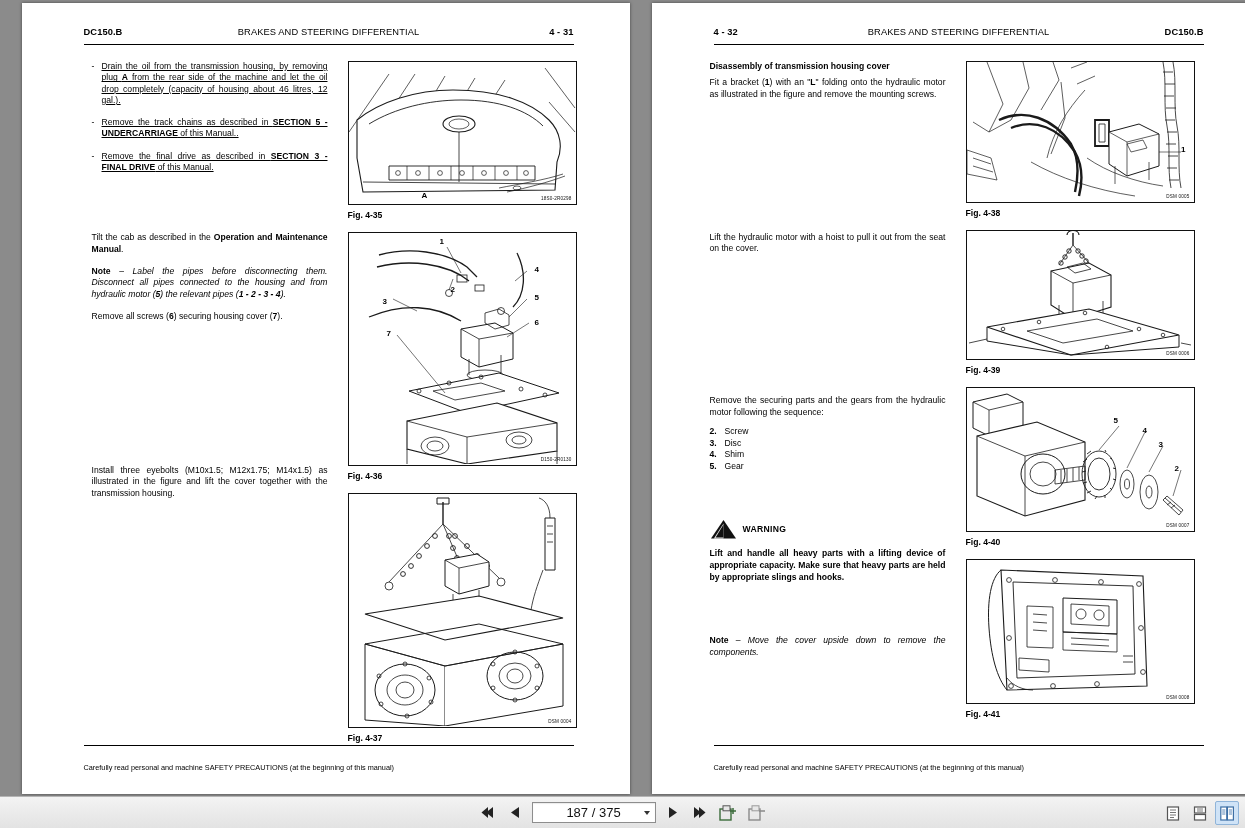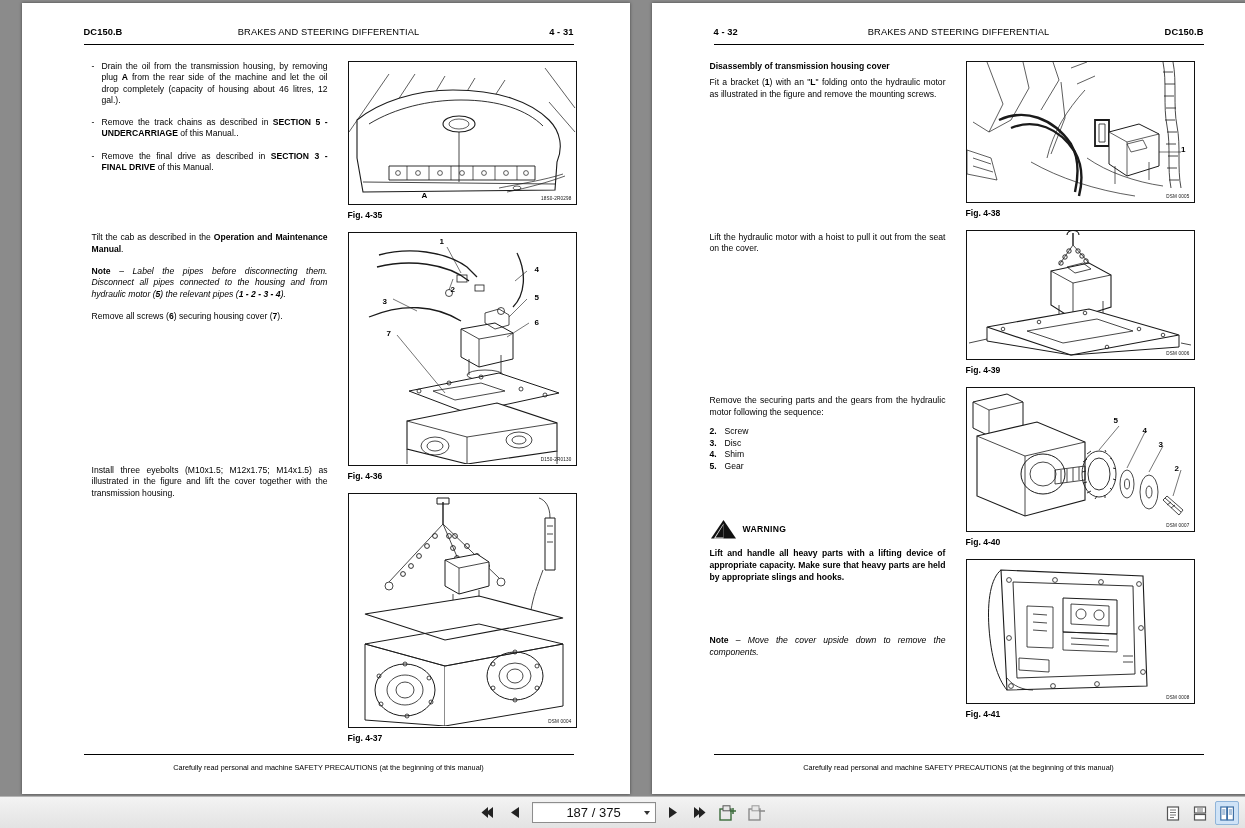--- a/index.html
+++ b/index.html
@@ -73,22 +73,21 @@
     z-index: 2;
   }
 
   
   .pg-footer {
     position: absolute;
     left: 62px;
     right: 56px;
     bottom: 22px;
     border-top: 1.4px solid #000;
-    padding-top: 8px;
-    text-align: center;
+    padding-top: 17px;
     font-size: 7.3px;
     color: #000;
   }
 
   
   .col-text {
     position: absolute;
     top: 58px;
     width: 236px;
     font-size: 8.6px;
@@ -102,21 +101,21 @@
   }
 
   .para { margin-bottom: 11px; text-align: justify; }
   .para.tight { margin-bottom: 0; }
   .bullet {
     display: flex;
     margin-bottom: 11px;
     text-align: justify;
   }
   .bullet .dash { width: 10px; flex: 0 0 10px; }
-  .bullet .btxt { flex: 1; text-align: justify; }
+  .bullet .btxt { flex: 1; text-align: justify; text-decoration: underline; }
   b { font-weight: bold; }
   i { font-style: italic; }
 
   
   .figure { margin-bottom: 0; }
   .fig-box {
     border: 1px solid #111;
     background: #fff;
     position: relative;
     overflow: hidden;

